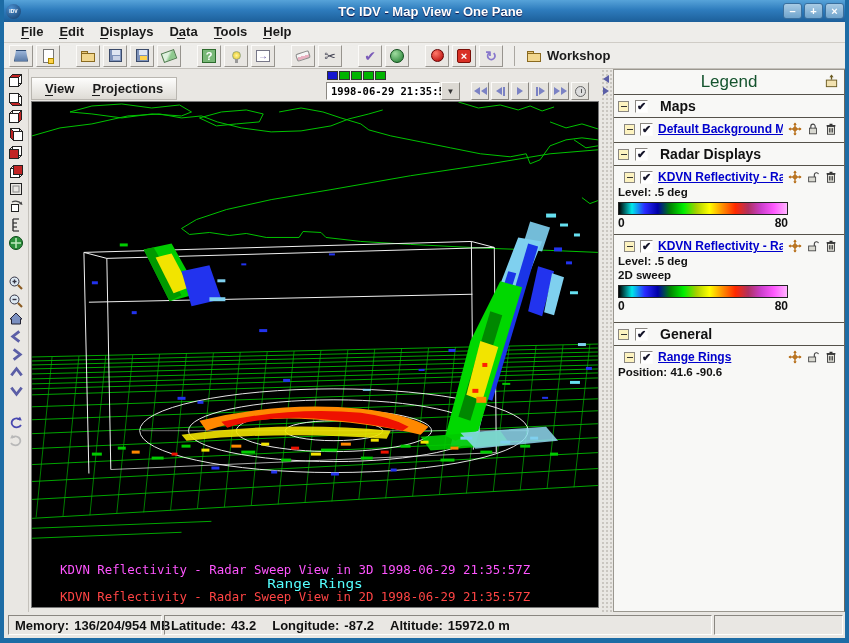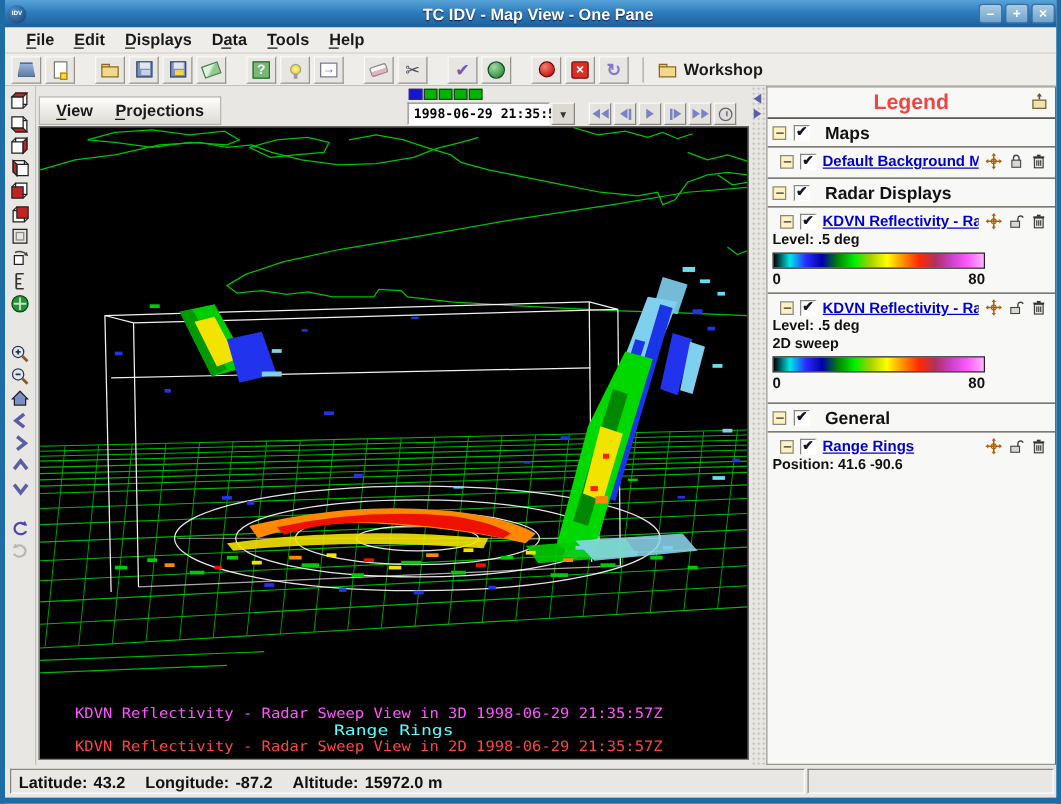--- a/index.html
+++ b/index.html
@@ -96,21 +96,21 @@
   .splitter { position:absolute; left:597px; top:0; width:12px; height:543px;
     background:radial-gradient(#c9c6c0 1px, #e9e7e3 1px); background-size:4px 4px; }
   .sp-ar { position:absolute; left:2px; width:0; height:0; }
   .sp-l { top:6px; border-top:4px solid transparent; border-bottom:4px solid transparent; border-right:6px solid #5b5ea6; }
   .sp-r { top:18px; border-top:4px solid transparent; border-bottom:4px solid transparent; border-left:6px solid #5b5ea6; }
   
   .legend { position:absolute; left:609px; top:0; width:232px; height:543px; background:#f8f8f6;
     border:1px solid #9a978f; border-right:1px solid #6a675f; overflow:hidden; }
   .leg-head { position:relative; height:25px; border-bottom:1px solid #55524a;
     display:flex; align-items:center; justify-content:center; }
-  .leg-title { font-size:17px; font-weight:bold; color:#ef4444; }
+  .leg-title { font-size:17px; font-weight:normal; color:#14532d; }
   .leg-float { position:absolute; right:5px; top:4px; }
   .sec-h { display:flex; align-items:center; gap:6px; padding:3px 4px;
     border-bottom:1px solid #55524a; border-top:1px solid #55524a; margin-top:-1px; }
   .sec-h .sec-label { font-size:14px; font-weight:bold; color:#111; margin-left:6px; }
   .collapse { width:11px; height:11px; background:#fdf3c0; border:1px solid #8a8781; position:relative; }
   .collapse::after { content:""; position:absolute; left:2px; top:4px; width:6px; height:1.5px; background:#333; }
   .chk { width:13px; height:13px; background:#fff; border:1px solid; border-color:#8a8781 #fdfdfb #fdfdfb #8a8781;
     font-size:11px; font-weight:bold; color:#15152a; display:flex; align-items:center; justify-content:center; line-height:1; }
   .item-row { display:flex; align-items:center; gap:5px; padding:4px 4px 1px 10px; }
   .item-link { font-size:12px; font-weight:bold; color:#0000cc; text-decoration:underline; white-space:nowrap;
@@ -123,21 +123,21 @@
   .radar-item { padding-bottom:4px; }
   .radar-item + .radar-item { border-top:1px solid #55524a; }
   .sec-gap { height:6px; }
   
   .statusbar { position:absolute; left:0; top:612px; width:841px; height:26px; background:#e9e7e3;
     display:flex; align-items:center; padding:2px 0 2px 4px; gap:2px; }
   .spanel { height:20px; border:1px solid; border-color:#8a8781 #fdfdfb #fdfdfb #8a8781;
     display:flex; align-items:center; padding:0 6px; font-size:13px; font-weight:bold; color:#111; white-space:nowrap; }
   .spanel .lab { margin-right:5px; }
   .spanel .val { margin-right:16px; }
-  .s1 { width:154px; } .s2 { width:636px; } .s3 { flex:1; margin-right:2px; }
+  .s1 { width:154px; } .s2 { width:548px; } .s3 { flex:1; margin-right:2px; }
   svg text { font-family:"DejaVu Sans Mono", monospace; }
 </style>
 </head>
 <body>
 
 <svg width="0" height="0" style="position:absolute">
   <defs>
     <symbol id="sym-cube" viewBox="0 0 16 16">
       <rect x="4.5" y="1.5" width="9" height="9" fill="#fff" stroke="#222"></rect>
       <rect x="1.5" y="4.5" width="9" height="9" fill="#fff" stroke="#222"></rect>
@@ -766,20 +766,24 @@
           <svg width="14" height="14">
               <use href="#sym-trash"></use>
             </svg>
         </div>
       </div>
       <div class="leg-line">Position: 41.6 -90.6</div>
     </div>
   </div>
 
   <div class="statusbar">
+    <div class="spanel s1">
+      <span class="lab">Memory:</span>
+      <span>136/204/954 MB</span>
+    </div>
     <div class="spanel s2">
       <span class="lab">Latitude:</span>
       <span class="val">43.2</span>
       <span class="lab">Longitude:</span>
       <span class="val">-87.2</span>
       <span class="lab">Altitude:</span>
       <span>15972.0 m</span>
     </div>
     <div class="spanel s3"></div>
   </div>

